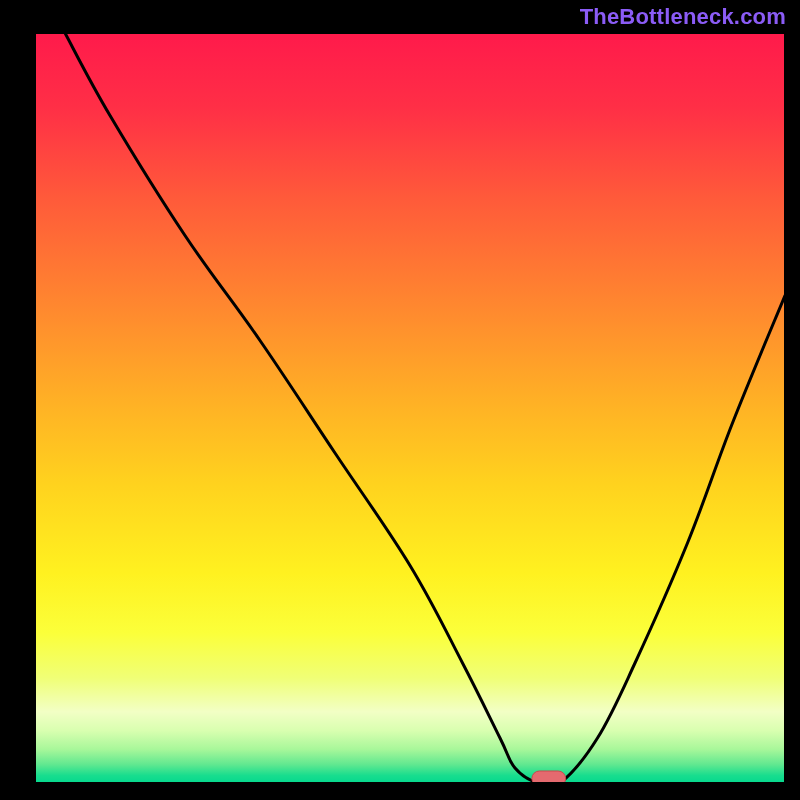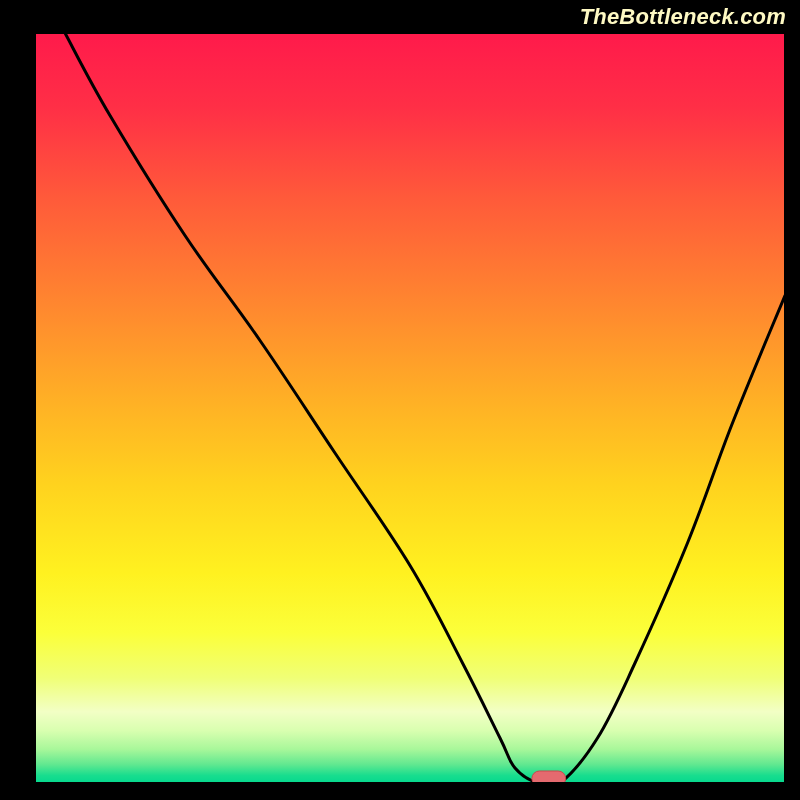--- a/index.html
+++ b/index.html
@@ -20,24 +20,23 @@
     top: 0;
     left: 0;
   }
   .watermark {
     position: absolute;
     top: 4px;
     right: 14px;
     font-family: Arial, Helvetica, sans-serif;
     font-size: 22px;
     font-weight: 600;
-    color: #fef9c3;
+    color: #8b5cf6;
     letter-spacing: 0.2px;
     user-select: none;
-    font-style: italic;
   }
 </style>
 </head>
 <body>
 
 <div class="stage">
   <div class="watermark">TheBottleneck.com</div>
 
   <svg width="800" height="800" viewBox="0 0 800 800">
     <defs>

